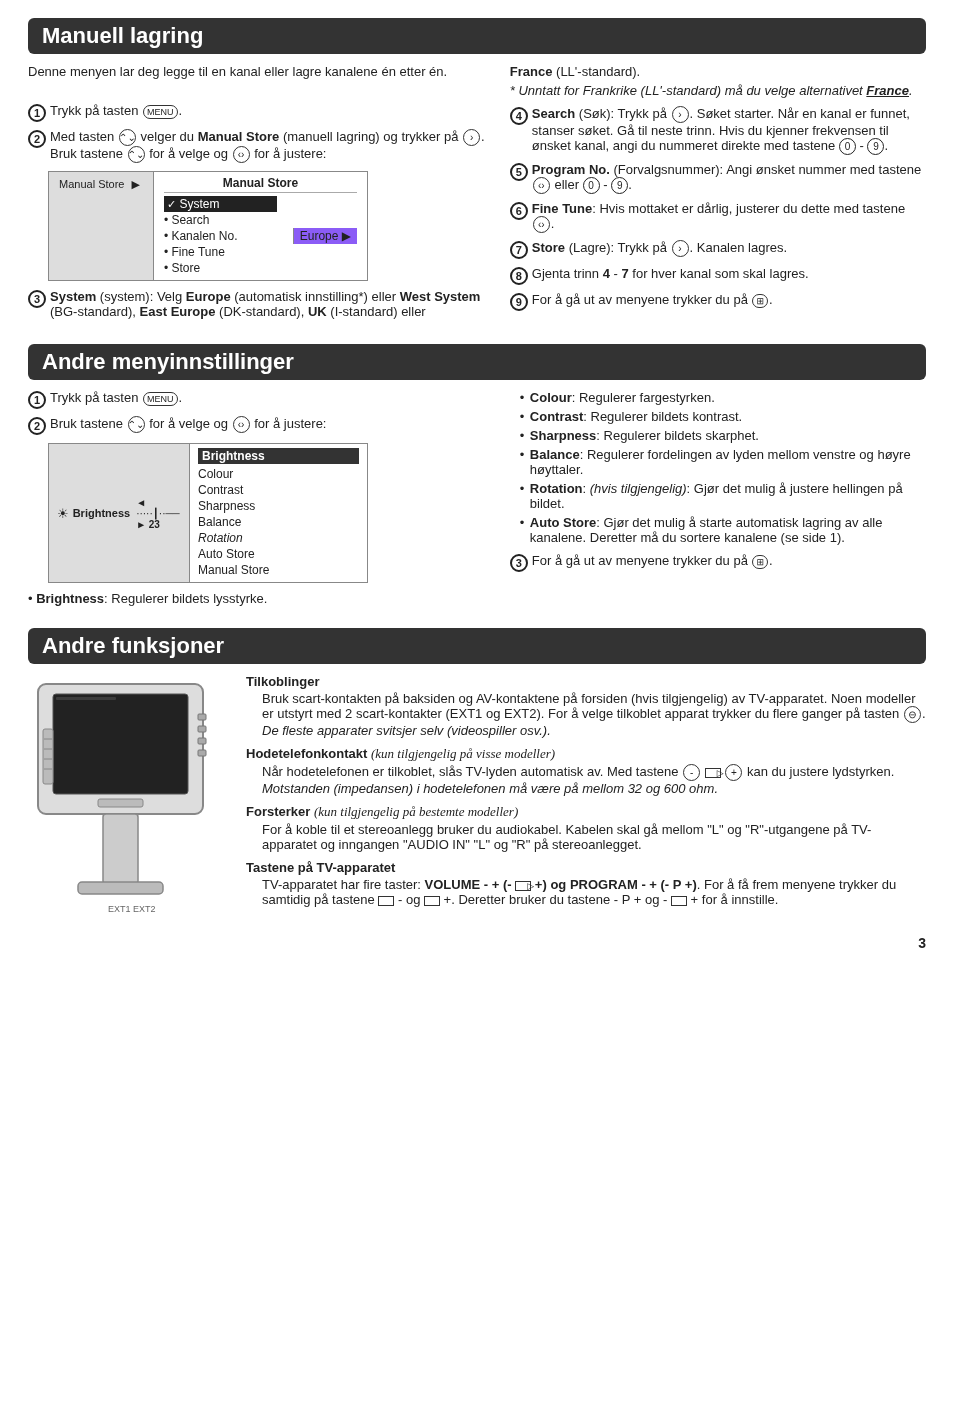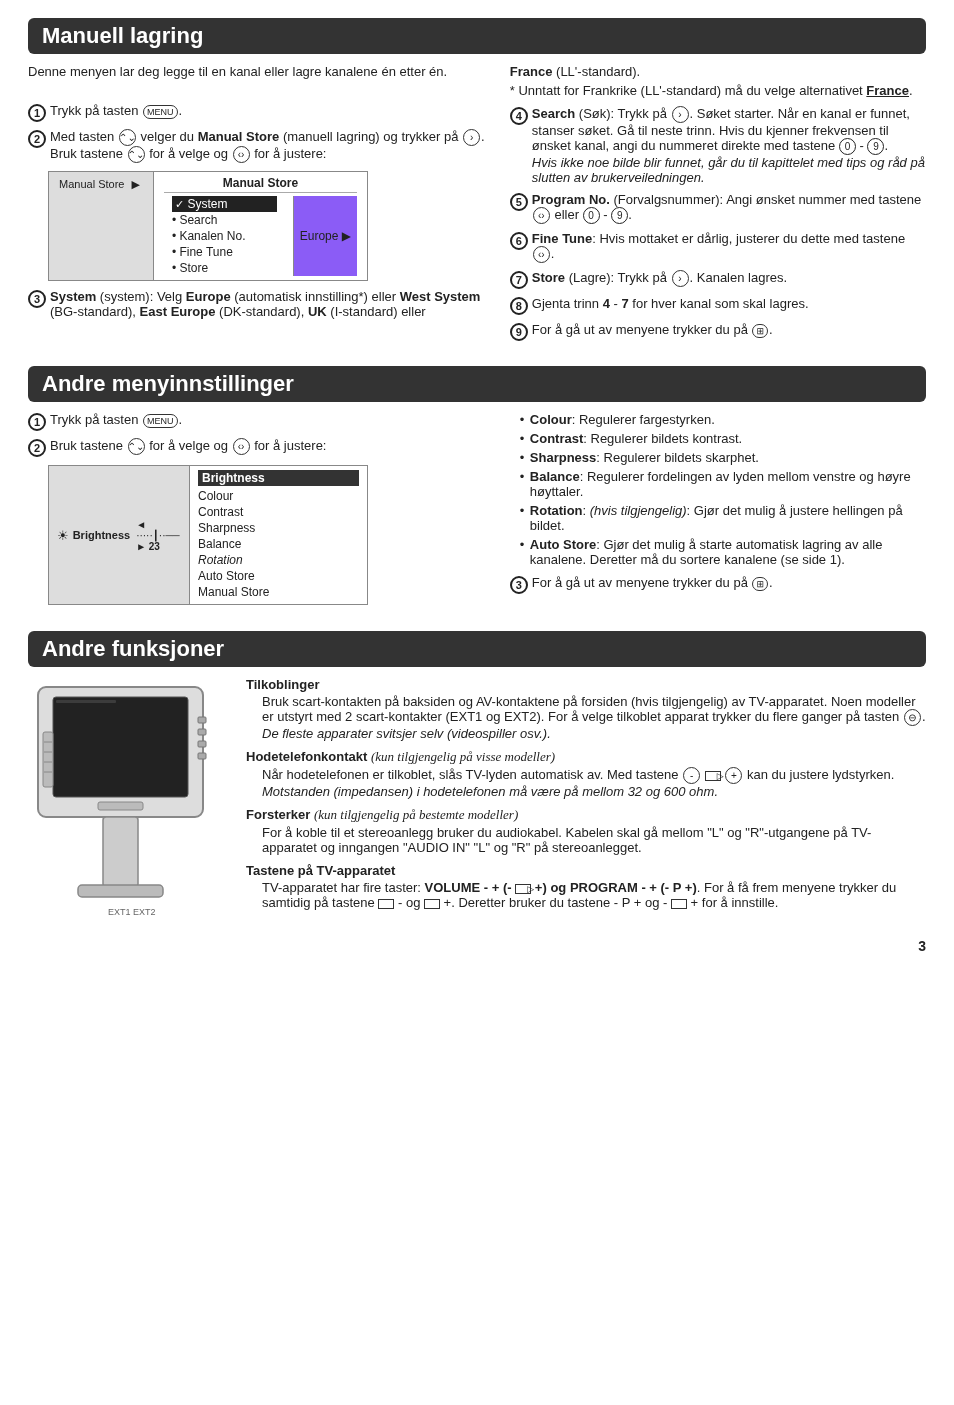--- a/index.html
+++ b/index.html
@@ -261,47 +261,47 @@
         <span class="step-text">Med tasten <span class="circle-icon">⌃⌄</span> velger du <strong>Manual Store</strong> (manuell lagring) og trykker på <span class="circle-icon">›</span>. Bruk tastene <span class="circle-icon">⌃⌄</span> for å velge og <span class="circle-icon">‹›</span> for å justere:</span>
       </div>
 
       <div class="menu-diagram">
         <div class="menu-left">
           <span class="menu-left-label">Manual Store</span>
           <span class="menu-arrow">▶</span>
         </div>
         <div class="menu-right">
           <div class="menu-title">Manual Store</div>
-          <div style="display:flex; gap:16px;margin-left:8px;">
+          <div style="display:flex; align-items:center; gap:16px;">
             <div style="flex:1;">
               <div class="menu-item selected"><span class="tick">✓</span> System</div>
               <div class="menu-item">• Search</div>
               <div class="menu-item">• Kanalen No.</div>
               <div class="menu-item">• Fine Tune</div>
               <div class="menu-item">• Store</div>
             </div>
             <div class="right-label">Europe ▶</div>
           </div>
         </div>
       </div>
 
       <div class="step">
         <span class="step-num">3</span>
         <span class="step-text"><strong>System</strong> (system): Velg <strong>Europe</strong> (automatisk innstilling*) eller <strong>West System</strong> (BG-standard), <strong>East Europe</strong> (DK-standard), <strong>UK</strong> (I-standard) eller</span>
       </div>
     </div>
 
     <div class="col-right">
       <p><strong>France</strong> (LL'-standard).</p>
-      <p style="margin-bottom:8px;">* Unntatt for Frankrike (LL'-standard) må du velge alternativet <strong><u>France</u></strong>.</p>
+      <p style="font-style:italic; margin-bottom:8px;">* Unntatt for Frankrike (LL'-standard) må du velge alternativet <strong><u>France</u></strong>.</p>
 
       <div class="step">
         <span class="step-num">4</span>
         <span class="step-text"><strong>Search</strong> (Søk): Trykk på <span class="circle-icon">›</span>. Søket starter. Når en kanal er funnet, stanser søket. Gå til neste trinn. Hvis du kjenner frekvensen til ønsket kanal, angi du nummeret direkte med tastene <span style="border:1.5px solid #222;border-radius:50%;display:inline-flex;align-items:center;justify-content:center;width:17px;height:17px;font-size:10px;vertical-align:middle;">0</span> - <span style="border:1.5px solid #222;border-radius:50%;display:inline-flex;align-items:center;justify-content:center;width:17px;height:17px;font-size:10px;vertical-align:middle;">9</span>.<br>
-        <em>Hvis ikke noe bilde blir funnet, går du til kapittelet med tips og råd på slutten av brukerveiledningen.</em></span>
+        </span>
       </div>
       <div class="step" style="margin-top:4px;">
         <span class="step-num">5</span>
         <span class="step-text"><strong>Program No.</strong> (Forvalgsnummer): Angi ønsket nummer med tastene <span class="circle-icon">‹›</span> eller <span style="border:1.5px solid #222;border-radius:50%;display:inline-flex;align-items:center;justify-content:center;width:17px;height:17px;font-size:10px;vertical-align:middle;">0</span> - <span style="border:1.5px solid #222;border-radius:50%;display:inline-flex;align-items:center;justify-content:center;width:17px;height:17px;font-size:10px;vertical-align:middle;">9</span>.</span>
       </div>
       <div class="step" style="margin-top:4px;">
         <span class="step-num">6</span>
         <span class="step-text"><strong>Fine Tune</strong>: Hvis mottaket er dårlig, justerer du dette med tastene <span class="circle-icon">‹›</span>.</span>
       </div>
       <div class="step" style="margin-top:4px;">
@@ -346,20 +346,21 @@
           <div class="b-item">Colour</div>
           <div class="b-item">Contrast</div>
           <div class="b-item">Sharpness</div>
           <div class="b-item">Balance</div>
           <div class="b-item italic" style="font-style:italic;">Rotation</div>
           <div class="b-item">Auto Store</div>
           <div class="b-item">Manual Store</div>
         </div>
       </div>
 
+      <p style="margin-top:4px;">• <strong>Brightness</strong>: Regulerer bildets lysstyrke.</p>
     </div>
 
     <div class="col-right">
       <ul class="bullet-list">
         <li><strong>Colour</strong>: Regulerer fargestyrken.</li>
         <li><strong>Contrast</strong>: Regulerer bildets kontrast.</li>
         <li><strong>Sharpness</strong>: Regulerer bildets skarphet.</li>
         <li><strong>Balance</strong>: Regulerer fordelingen av lyden mellom venstre og høyre høyttaler.</li>
         <li><strong>Rotation</strong>: <em>(hvis tilgjengelig)</em>: Gjør det mulig å justere hellingen på bildet.</li>
         <li><strong>Auto Store</strong>: Gjør det mulig å starte automatisk lagring av alle kanalene. Deretter må du sortere kanalene (se side 1).</li>

